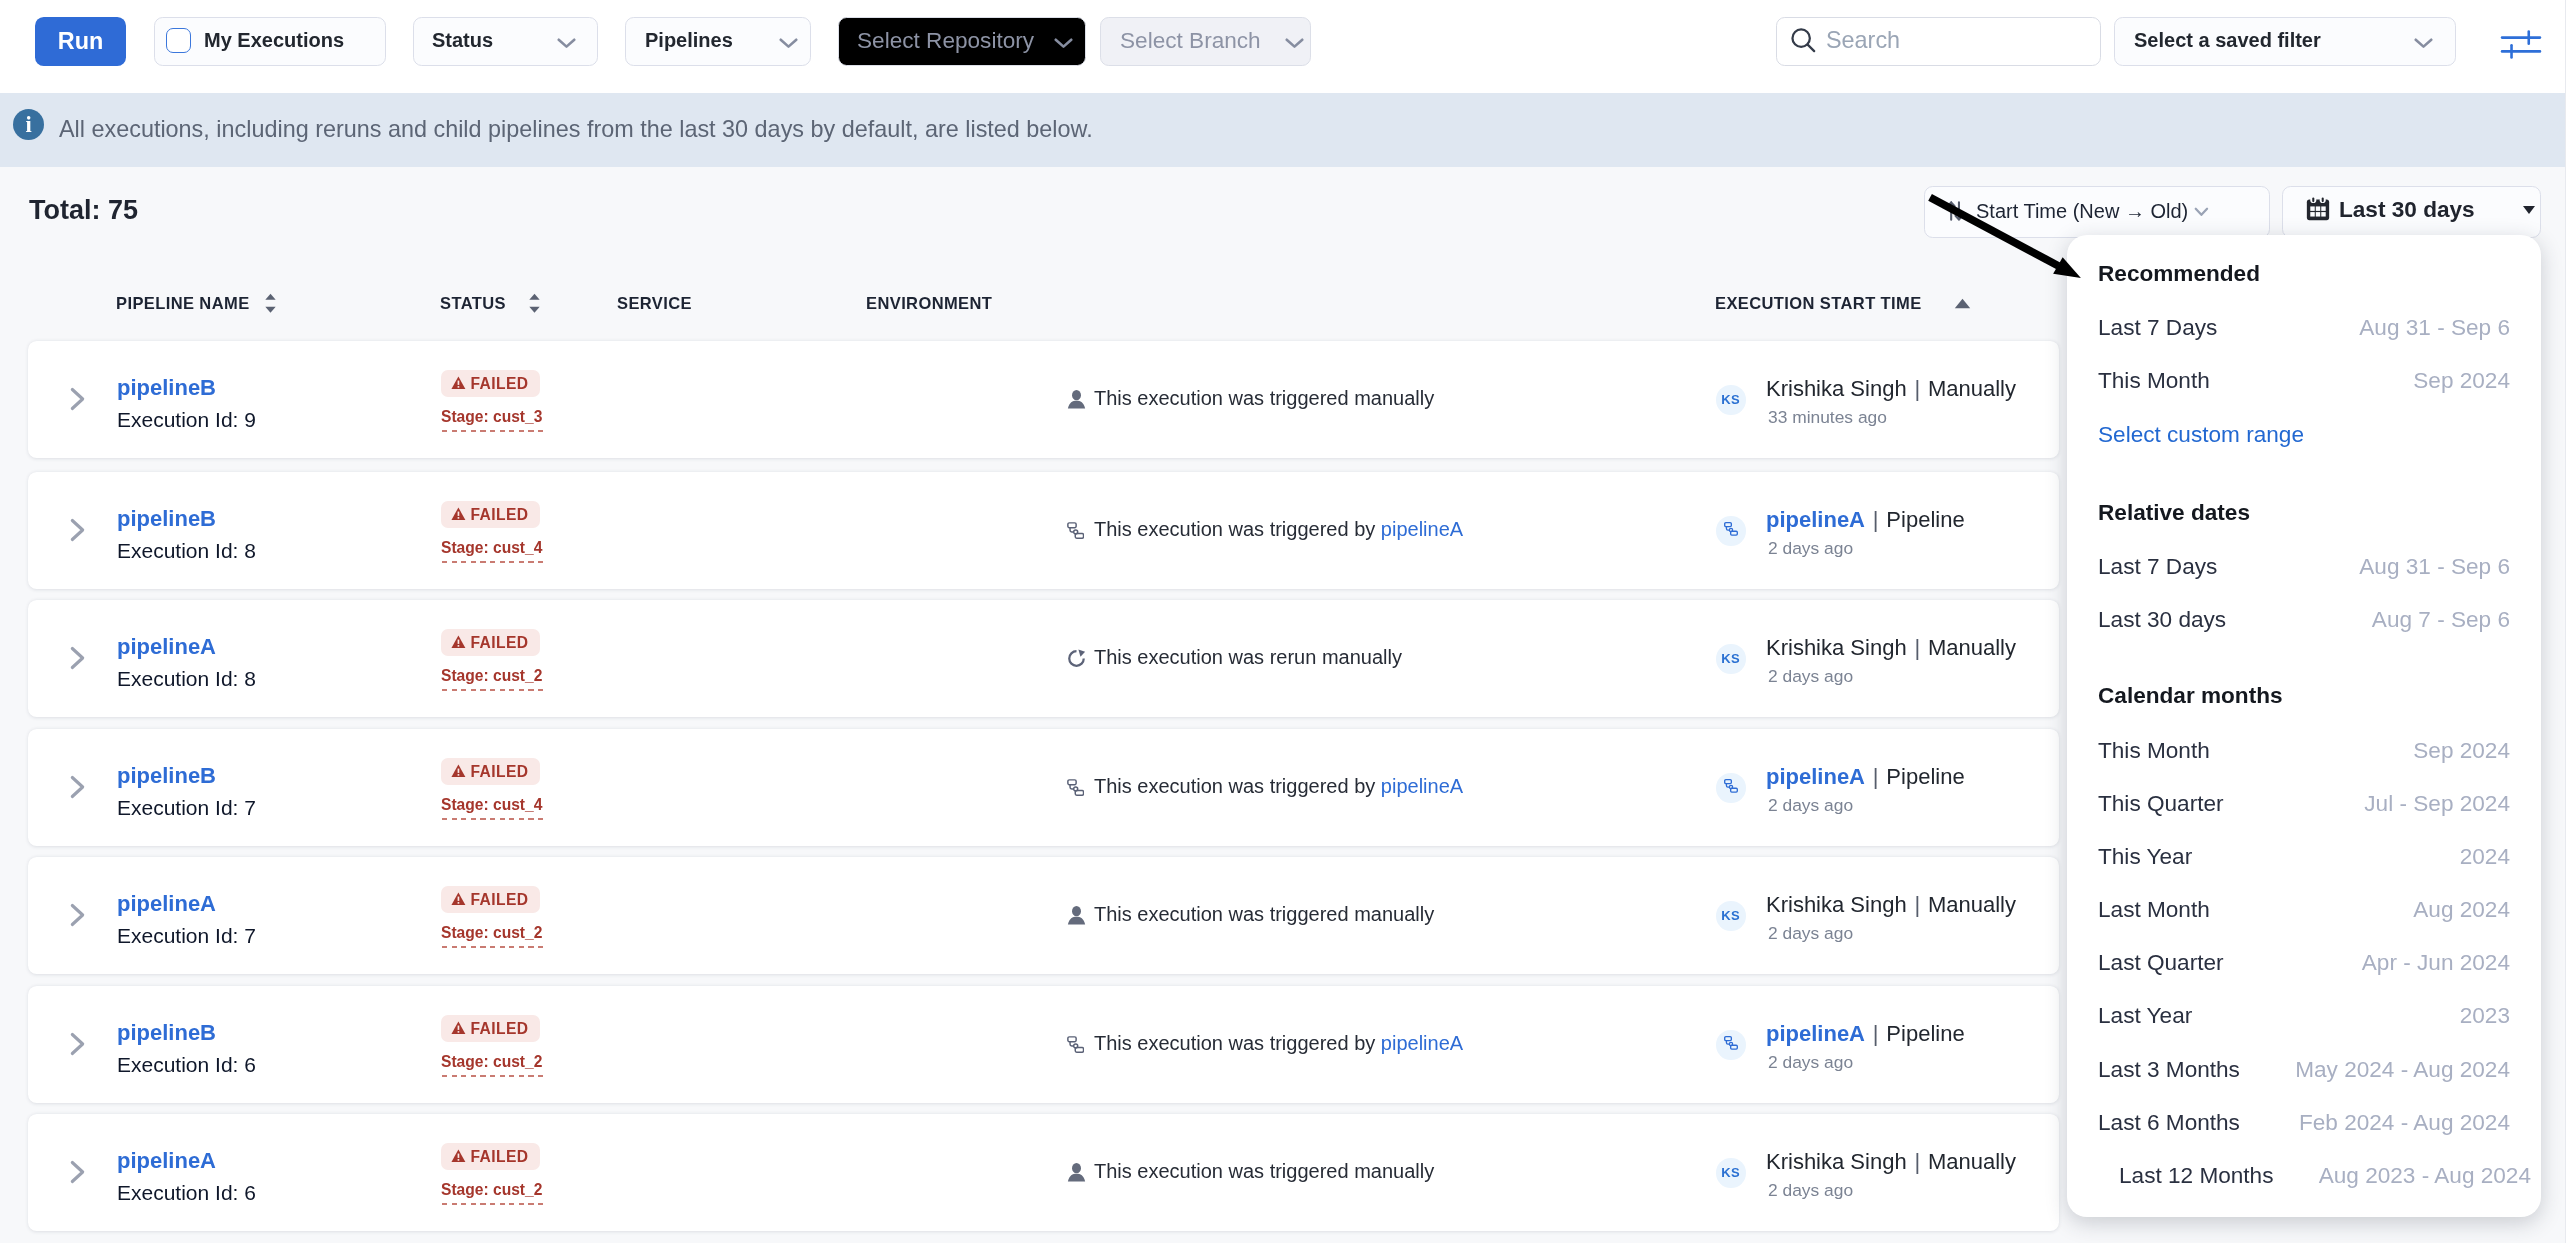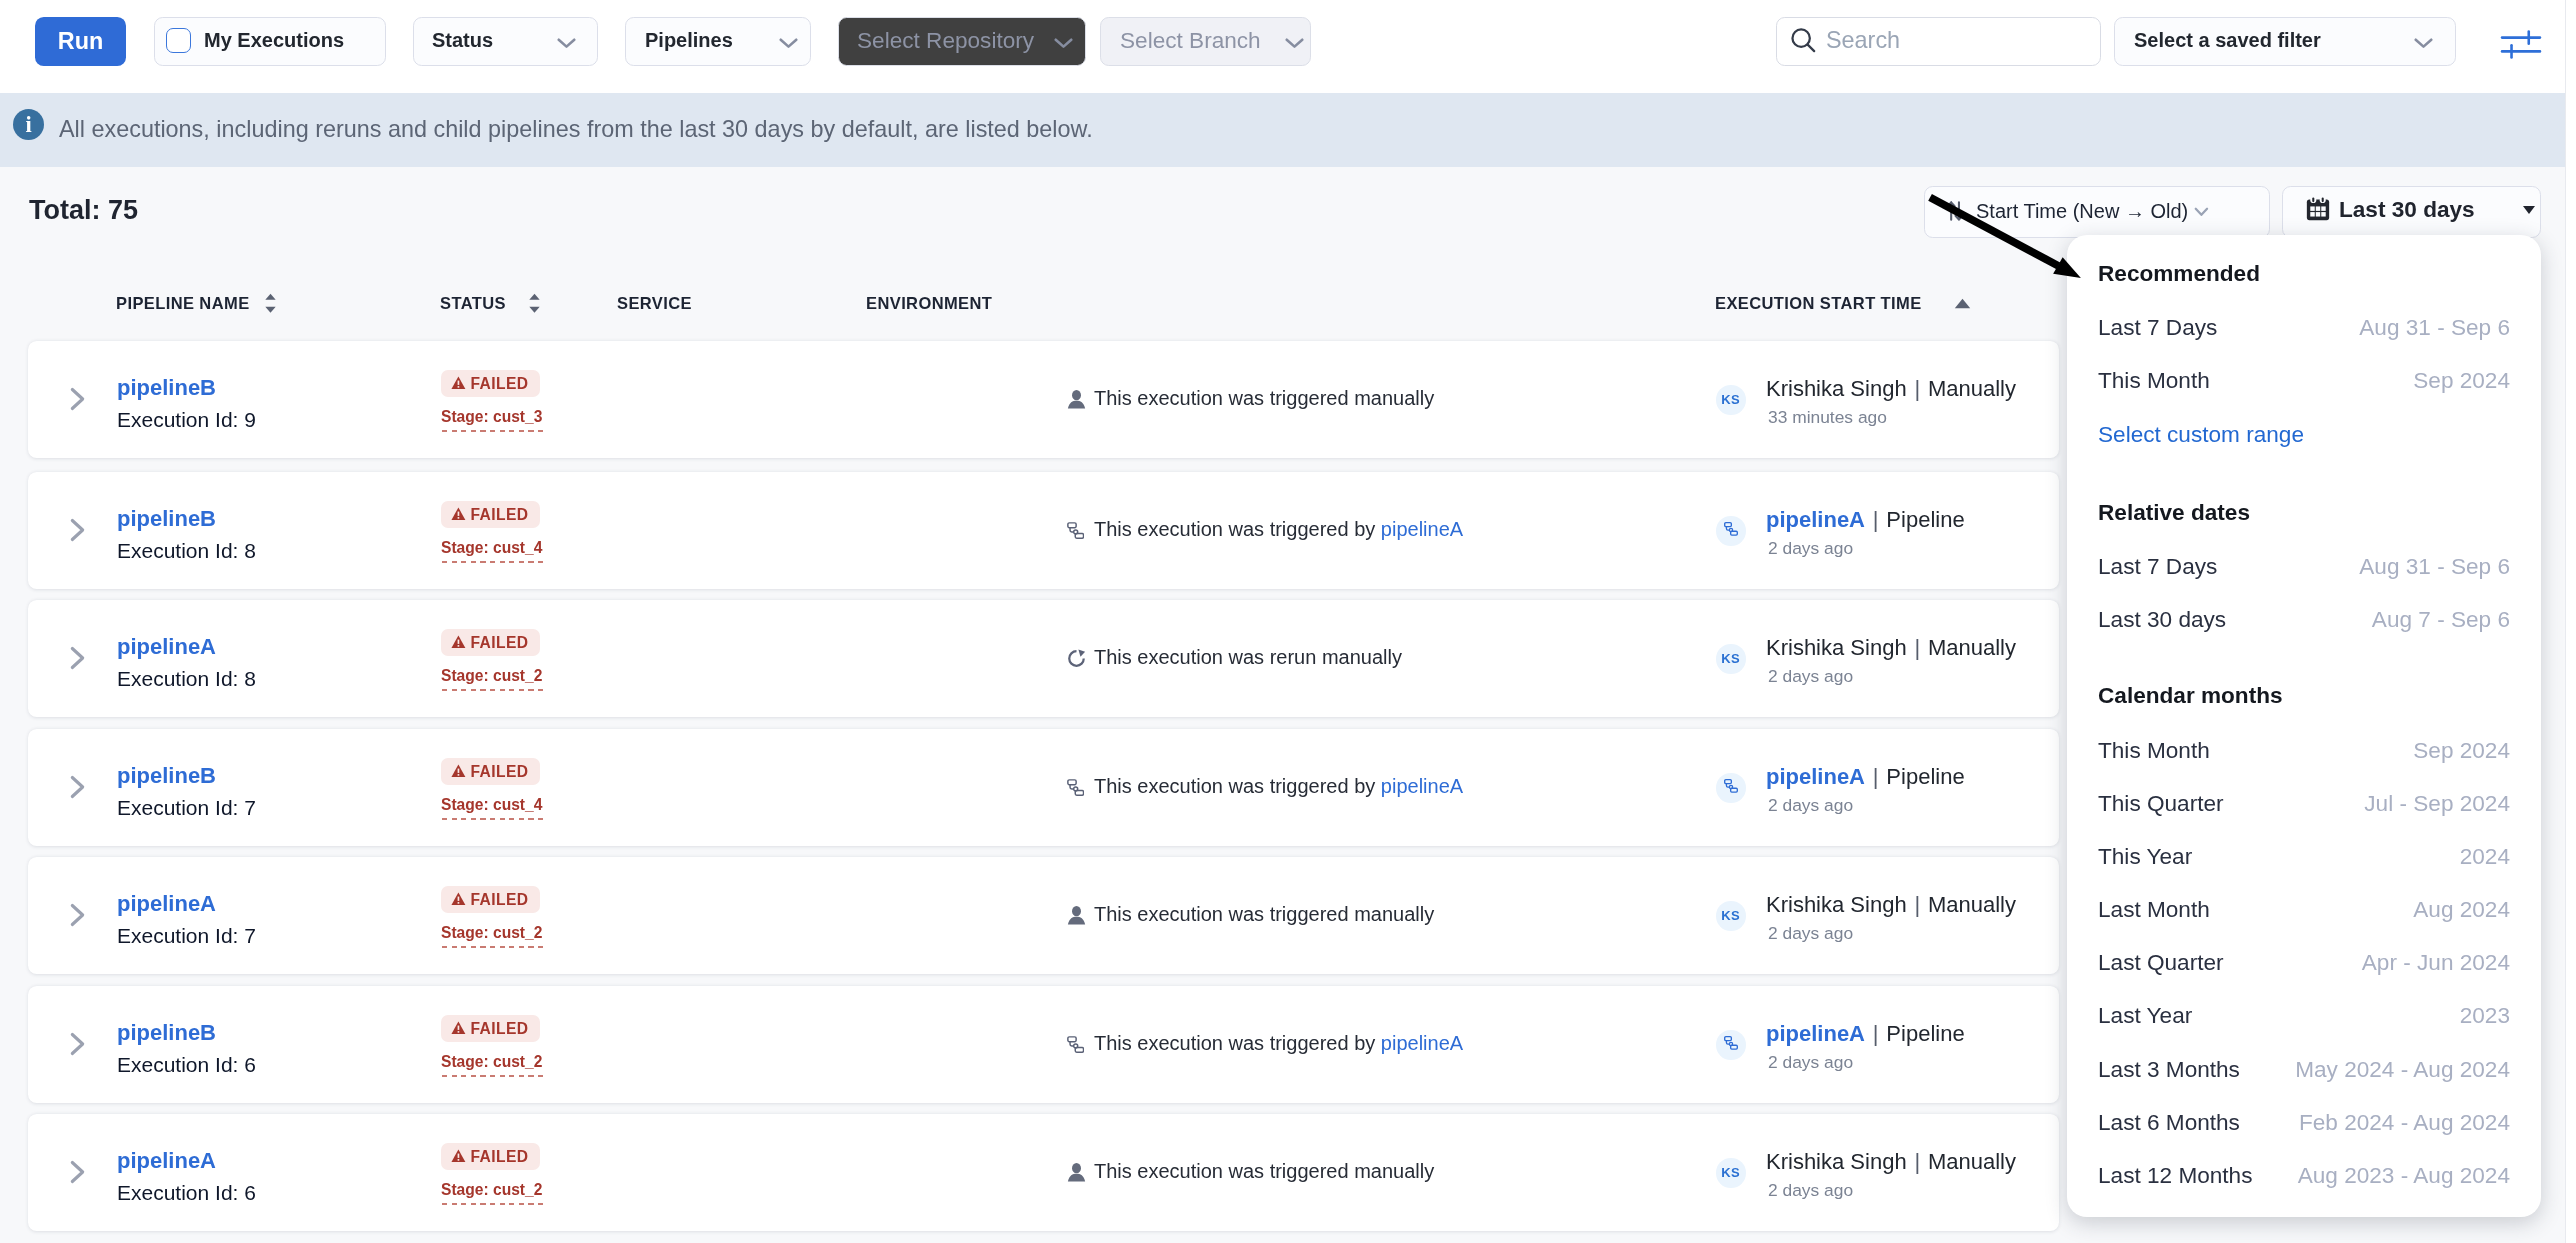--- a/index.html
+++ b/index.html
@@ -58,21 +58,21 @@
   <svg class="chev" style="left:143px; top:20px;" viewBox="0 0 22 12">
       <path d="M2 2 L11 10 L20 2" fill="none" stroke="#868da0" stroke-width="3" stroke-linecap="round" stroke-linejoin="round"></path>
     </svg>
 </div>
 <div class="btn" style="left:625px; width:186px;">
   <span class="boxlabel" style="left:19px;">Pipelines</span>
   <svg class="chev" style="left:153px; top:20px;" viewBox="0 0 22 12">
       <path d="M2 2 L11 10 L20 2" fill="none" stroke="#868da0" stroke-width="3" stroke-linecap="round" stroke-linejoin="round"></path>
     </svg>
 </div>
-<div class="btn" style="left:838px; width:248px; background:#404040; border-color:#dcdfe8;">
+<div class="btn" style="left:838px; width:248px; background:#000000; border-color:#dcdfe8;">
   <span class="graylabel" style="left:18px;">Select Repository</span>
   <svg class="chev" style="left:215px; top:20px;" viewBox="0 0 22 12">
       <path d="M2 2 L11 10 L20 2" fill="none" stroke="#868da0" stroke-width="3" stroke-linecap="round" stroke-linejoin="round"></path>
     </svg>
 </div>
 <div class="btn" style="left:1100px; width:211px; background:#f0f1f6; border-color:#dcdfe8;">
   <span class="graylabel" style="left:19px;">Select Branch</span>
   <svg class="chev" style="left:184px; top:20px;" viewBox="0 0 22 12">
       <path d="M2 2 L11 10 L20 2" fill="none" stroke="#868da0" stroke-width="3" stroke-linecap="round" stroke-linejoin="round"></path>
     </svg>
@@ -357,21 +357,21 @@
   <div class="mi" style="top: 372px;">Last 30 days<span class="val">Aug 7 - Sep 6</span></div>
   <div class="mh" style="top: 448px;">Calendar months</div>
   <div class="mi" style="top: 503px;">This Month<span class="val">Sep 2024</span></div>
   <div class="mi" style="top: 556px;">This Quarter<span class="val">Jul - Sep 2024</span></div>
   <div class="mi" style="top: 609px;">This Year<span class="val">2024</span></div>
   <div class="mi" style="top: 662px;">Last Month<span class="val">Aug 2024</span></div>
   <div class="mi" style="top: 715px;">Last Quarter<span class="val">Apr - Jun 2024</span></div>
   <div class="mi" style="top: 768px;">Last Year<span class="val">2023</span></div>
   <div class="mi" style="top: 822px;">Last 3 Months<span class="val">May 2024 - Aug 2024</span></div>
   <div class="mi" style="top: 875px;">Last 6 Months<span class="val">Feb 2024 - Aug 2024</span></div>
-  <div class="mi" style="top: 928px;">Last 12 Months<span class="val">Aug 2023 - Aug 2024</span></div>
+  <div class="mi" style="top: 928px; margin-left: 21px;">Last 12 Months<span class="val">Aug 2023 - Aug 2024</span></div>
 </div>
 
 <svg class="abs" style="left:1911px; top:178px; z-index:40;" width="208" height="122" viewBox="0 0 240 140">
   <line x1="22" y1="22" x2="170" y2="101" stroke="#000" stroke-width="9"></line>
   <path d="M196 115 L164 110 L175 91 Z" fill="#000"></path>
 </svg>
 
 <div id="scroll" class="abs"></div>
 
 

